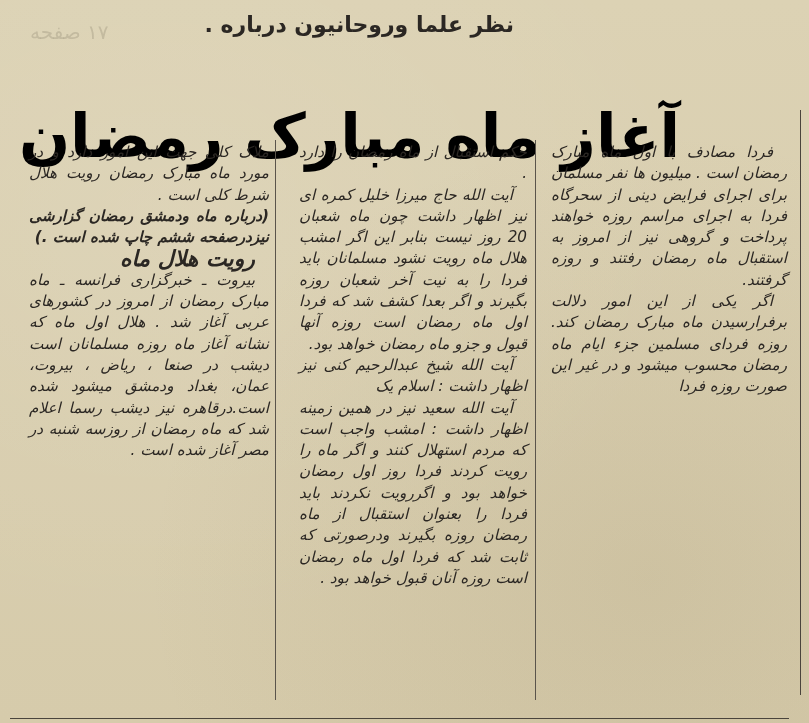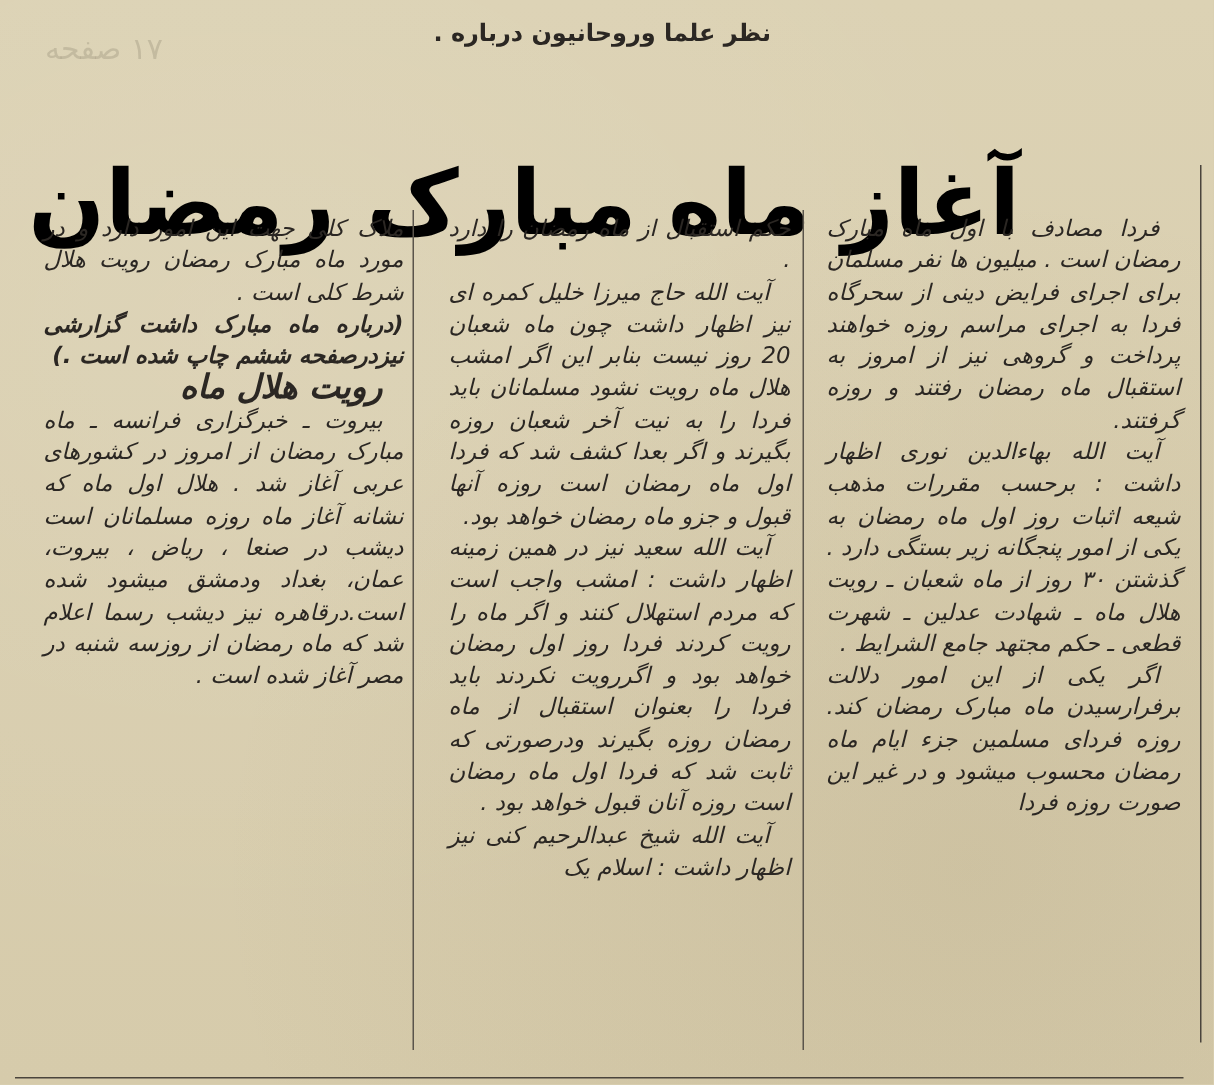--- a/index.html
+++ b/index.html
@@ -29,21 +29,21 @@
       top: 20px;
       font-size: 20px;
       color: rgba(120,110,90,0.25);
       direction: rtl;
     }
     .kicker {
       position: absolute;
       right: 295px;
       top: 12px;
       direction: rtl;
-      font-size: 16px;
+      font-size: 22px;
       font-weight: bold;
       color: #2b2723;
       white-space: nowrap;
     }
     .headline {
       position: absolute;
       left: 120px;
       top: 61px;
       width: 560px;
       direction: rtl;
@@ -114,35 +114,34 @@
 <div class="faded-stamp">۱۷ صفحه</div>
 
 <div class="kicker">نظر علما وروحانیون درباره .</div>
 
 <h1 class="headline">آغاز ماه مبارک رمضان</h1>
 
 <div class="rule-right"></div>
 
 <div class="col col-right">
   <p>فردا مصادف با اول ماه مبارک رمضان است . میلیون ها نفر مسلمان برای اجرای فرایض دینی از سحرگاه فردا به اجرای مراسم روزه خواهند پرداخت و گروهی نیز از امروز به استقبال ماه رمضان رفتند و روزه گرفتند.</p>
-  <p>آیت الله بهاءالدین نوری اظهار داشت : برحسب مقررات مذهب شیعه اثبات روز اول ماه رمضان به یکی از امور پنجگانه زیر بستگی دارد . گذشتن ۳۰ روز از ماه شعبان ـ رویت هلال ماه ـ شهادت عدلین ـ شهرت قطعی ـ حکم مجتهد جامع الشرایط .</p>
   <p>اگر یکی از این امور دلالت برفرارسیدن ماه مبارک رمضان کند. روزه فردای مسلمین جزء ایام ماه رمضان محسوب میشود و در غیر این صورت روزه فردا</p>
 </div>
 
 <div class="sep sep-1"></div>
 
 <div class="col col-mid">
   <p class="noindent">حکم استقبال از ماه رمضان را دارد .</p>
   <p>آیت الله حاج میرزا خلیل کمره ای نیز اظهار داشت چون ماه شعبان 20 روز نیست بنابر این اگر امشب هلال ماه رویت نشود مسلمانان باید فردا را به نیت آخر شعبان روزه بگیرند و اگر بعدا کشف شد که فردا اول ماه رمضان است روزه آنها قبول و جزو ماه رمضان خواهد بود.</p>
+  <p>آیت الله شیخ عبدالرحیم کنی نیز اظهار داشت : اسلام یک</p>
   <p>آیت الله سعید نیز در همین زمینه اظهار داشت : امشب واجب است که مردم استهلال کنند و اگر ماه را رویت کردند فردا روز اول رمضان خواهد بود و اگررویت نکردند باید فردا را بعنوان استقبال از ماه رمضان روزه بگیرند ودرصورتی که ثابت شد که فردا اول ماه رمضان است روزه آنان قبول خواهد بود .</p>
-  <p>آیت الله شیخ عبدالرحیم کنی نیز اظهار داشت : اسلام یک</p>
 </div>
 
 <div class="sep sep-2"></div>
 
 <div class="col col-left">
   <p class="noindent">ملاک کلی جهت این امور دارد و در مورد ماه مبارک رمضان رویت هلال شرط کلی است .</p>
-  <p class="noindent bold-note">(درباره ماه مبارک داشت گزارشی نیزدرصفحه ششم چاپ شده است .)</p>
+  <p class="noindent bold-note">(درباره ماه ودمشق رمضان گزارشی نیزدرصفحه ششم چاپ شده است .)</p>
   <p class="subhead">رویت هلال ماه</p>
   <p>بیروت ـ خبرگزاری فرانسه ـ ماه مبارک رمضان از امروز در کشورهای عربی آغاز شد . هلال اول ماه که نشانه آغاز ماه روزه مسلمانان است دیشب در صنعا ، ریاض ، بیروت، عمان، بغداد ودمشق میشود شده است.درقاهره نیز دیشب رسما اعلام شد که ماه رمضان از روزسه شنبه در مصر آغاز شده است .</p>
 </div>
 
 <div class="bottom-rule"></div>
 
 </body></html>

